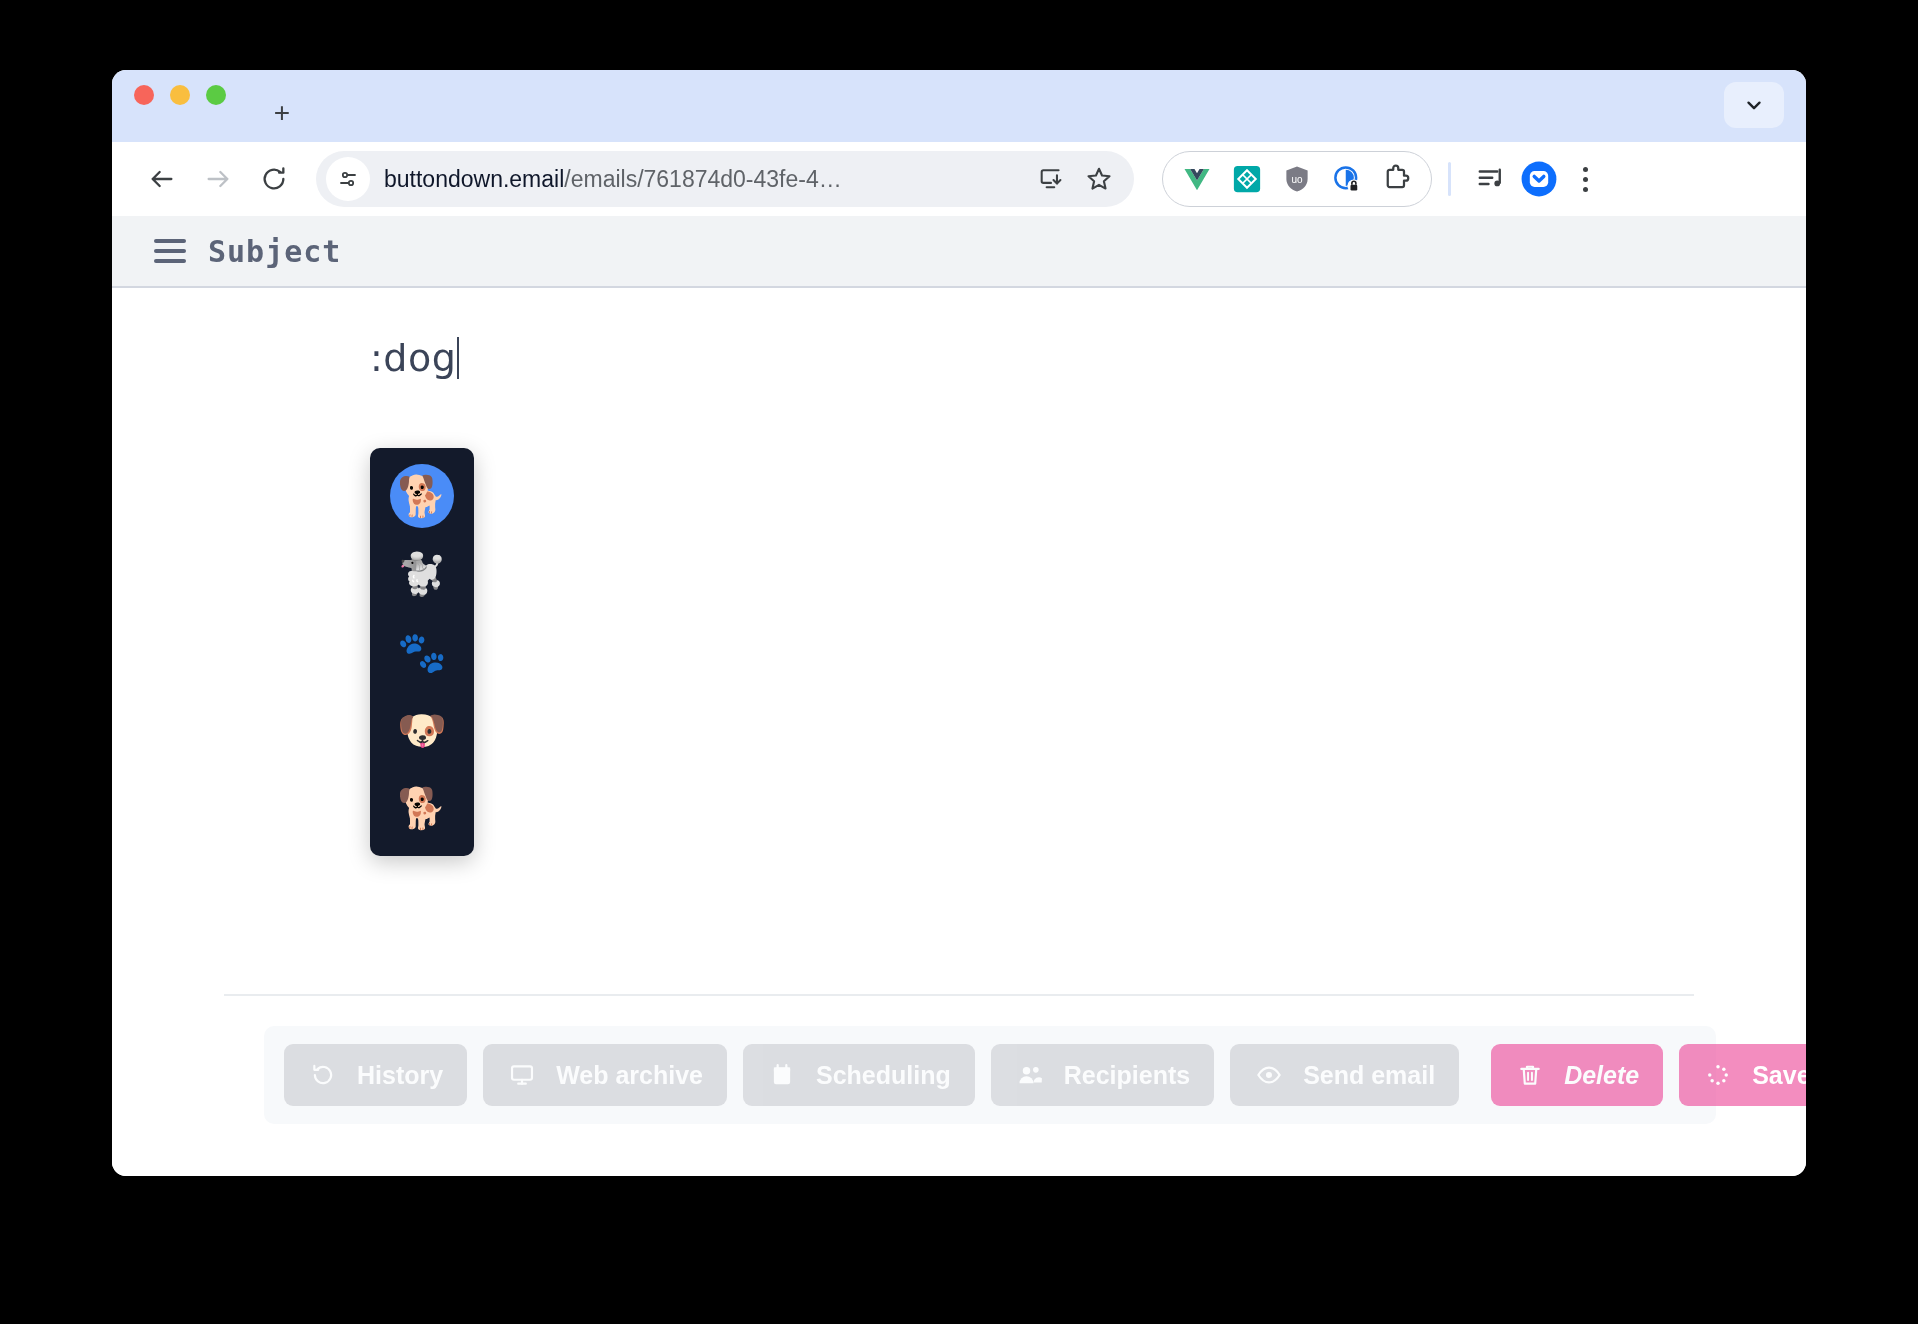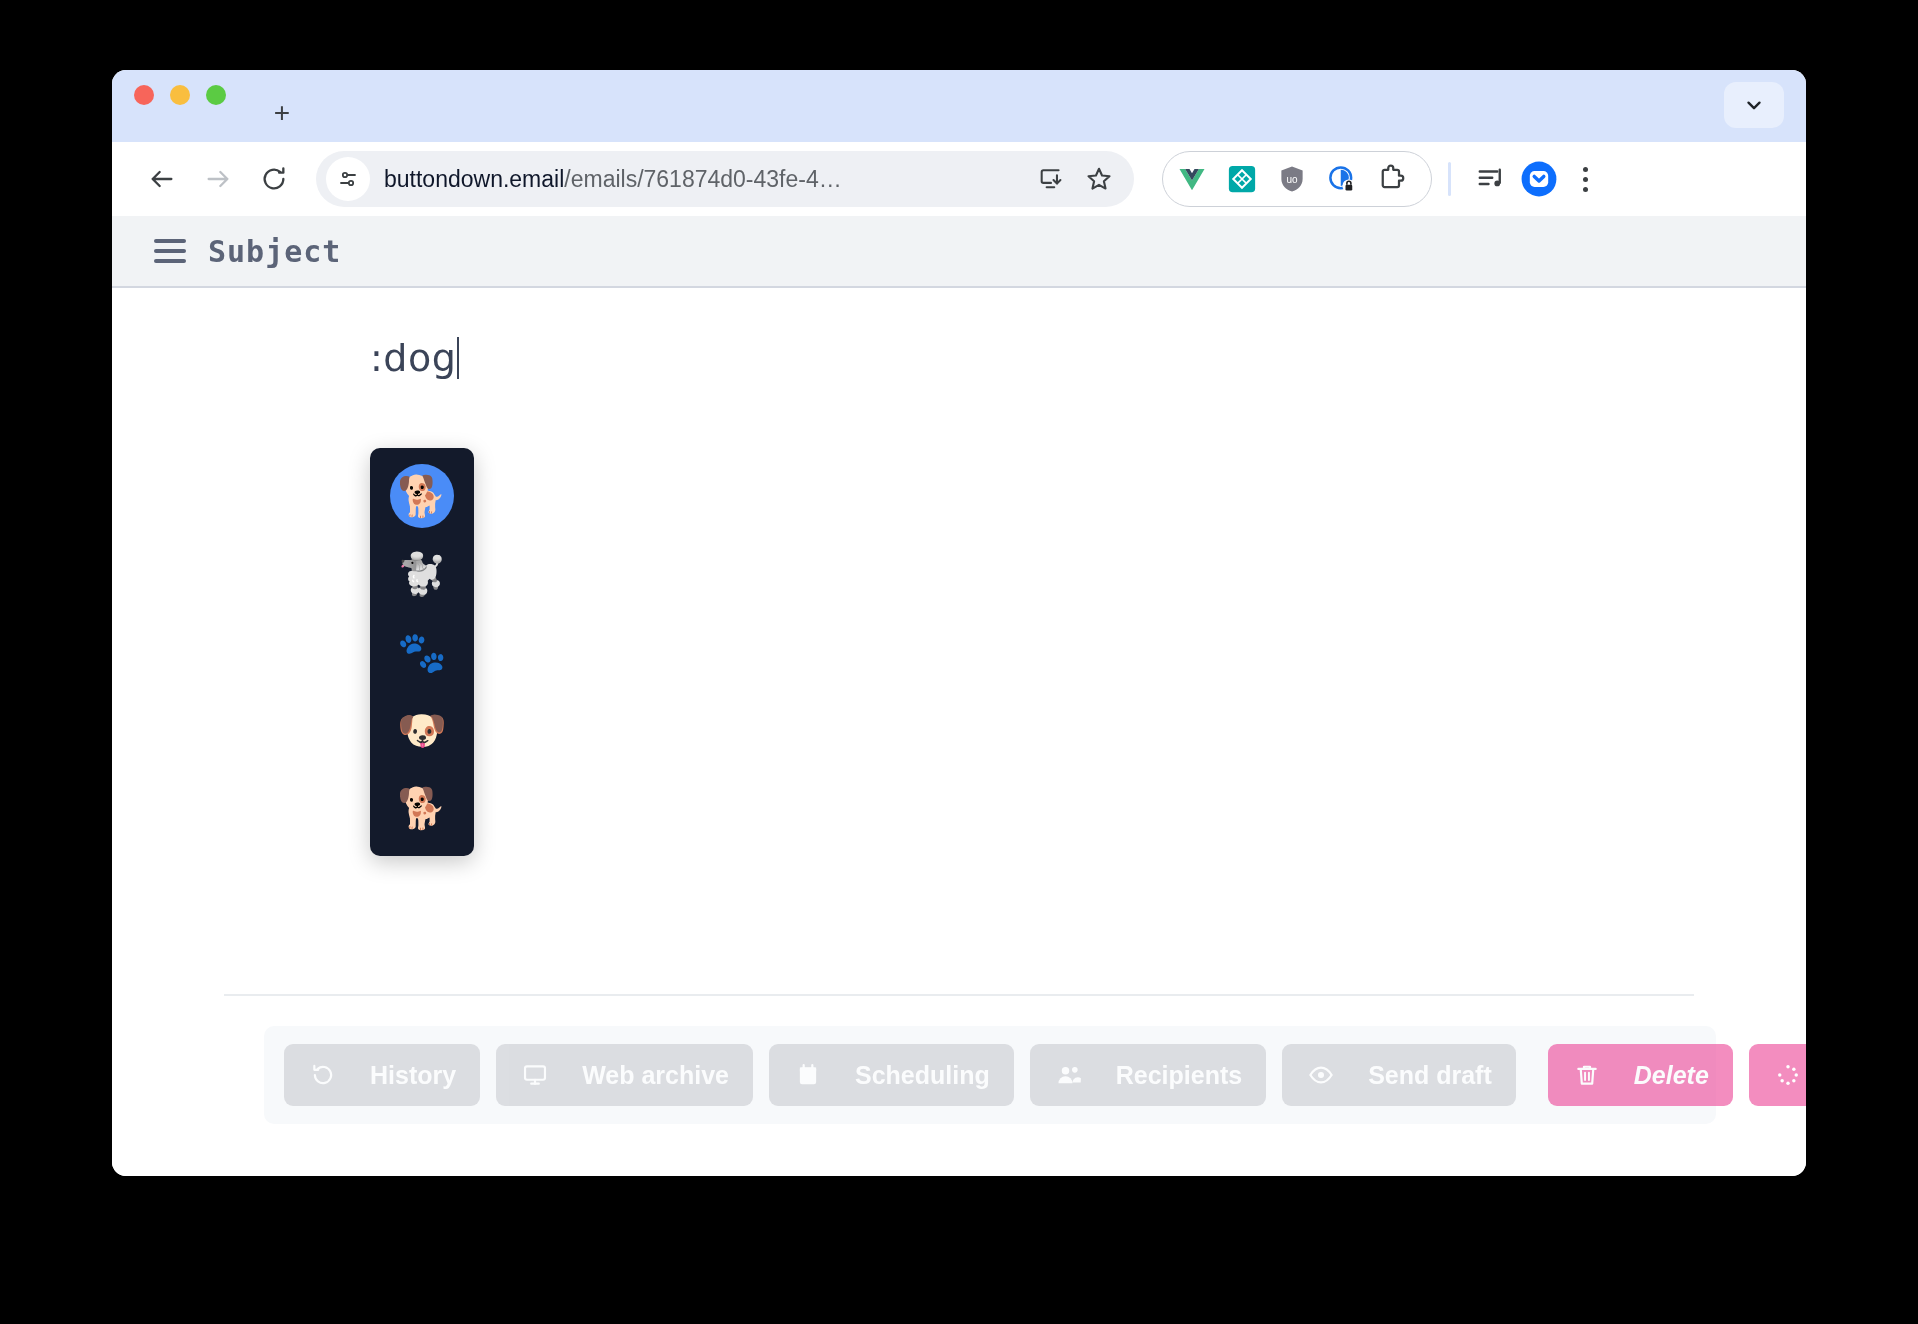--- a/index.html
+++ b/index.html
@@ -159,21 +159,21 @@
     display: flex;
     align-items: center;
     gap: 10px;
     height: 56px;
     border: 1.5px solid #cdd1d8;
     border-radius: 28px;
     padding: 0 14px;
     margin-left: 16px;
     flex: 0 0 auto;
   }
-  .ext-icon { width: 40px; height: 40px; display:flex; align-items:center; }
+  .ext-icon { width: 40px; height: 40px; display:flex; align-items:center; justify-content:center; }
   .tool-sep { width: 3px; height: 34px; background: #d7e3fb; margin: 0 16px; border-radius: 2px; flex:0 0 auto; }
   .right-icon { width: 48px; height: 48px; display:flex; align-items:center; justify-content:center; flex:0 0 auto; }
   .kebab { width: 44px; height: 48px; display:flex; flex-direction:column; align-items:center; justify-content:center; gap:5px; flex:0 0 auto; }
   .kebab i { width:5px; height:5px; border-radius:50%; background:#3c4043; display:block; }
 
   
   .page {
     position: relative;
     height: calc(1106px - 72px - 74px);
     background: #ffffff;
@@ -258,21 +258,21 @@
     background: #f7f9fb;
     border-radius: 10px;
     padding: 18px 20px;
     display: flex;
     align-items: center;
     gap: 16px;
   }
   .tbtn {
     display: flex;
     align-items: center;
-    gap: 32px;
+    gap: 19px;
     height: 62px;
     padding: 0 24px;
     border-radius: 9px;
     background: #cbcdd2;
     color: #ffffff;
     font-size: 25px;
     font-weight: bold;
     opacity: 0.62;
     white-space: nowrap;
   }
@@ -502,21 +502,21 @@
           <span>Recipients</span>
         </div>
 
         <div class="tbtn">
           <span class="tico">
             <svg width="26" height="26" viewBox="0 0 24 24">
               <path d="M2.2 12 C5 7.4 8.4 5.2 12 5.2 C15.6 5.2 19 7.4 21.8 12 C19 16.6 15.6 18.8 12 18.8 C8.4 18.8 5 16.6 2.2 12 Z" stroke="#ffffff" stroke-width="2" fill="none"></path>
               <circle cx="12" cy="12" r="2.8" fill="#ffffff"></circle>
             </svg>
           </span>
-          <span>Send draft</span>
+          <span>Send email</span>
         </div>
 
         <div class="tbtn spacer"></div>
 
         <div class="tbtn delete">
           <span class="tico">
             <svg width="26" height="26" viewBox="0 0 24 24">
               <path d="M4 6.4 H20" stroke="#ffffff" stroke-width="2" stroke-linecap="round"></path>
               <path d="M9.2 6.4 V4.4 H14.8 V6.4" stroke="#ffffff" stroke-width="2" fill="none" stroke-linejoin="round"></path>
               <path d="M6.2 6.4 L7.2 20 H16.8 L17.8 6.4" stroke="#ffffff" stroke-width="2" fill="none" stroke-linejoin="round"></path>

